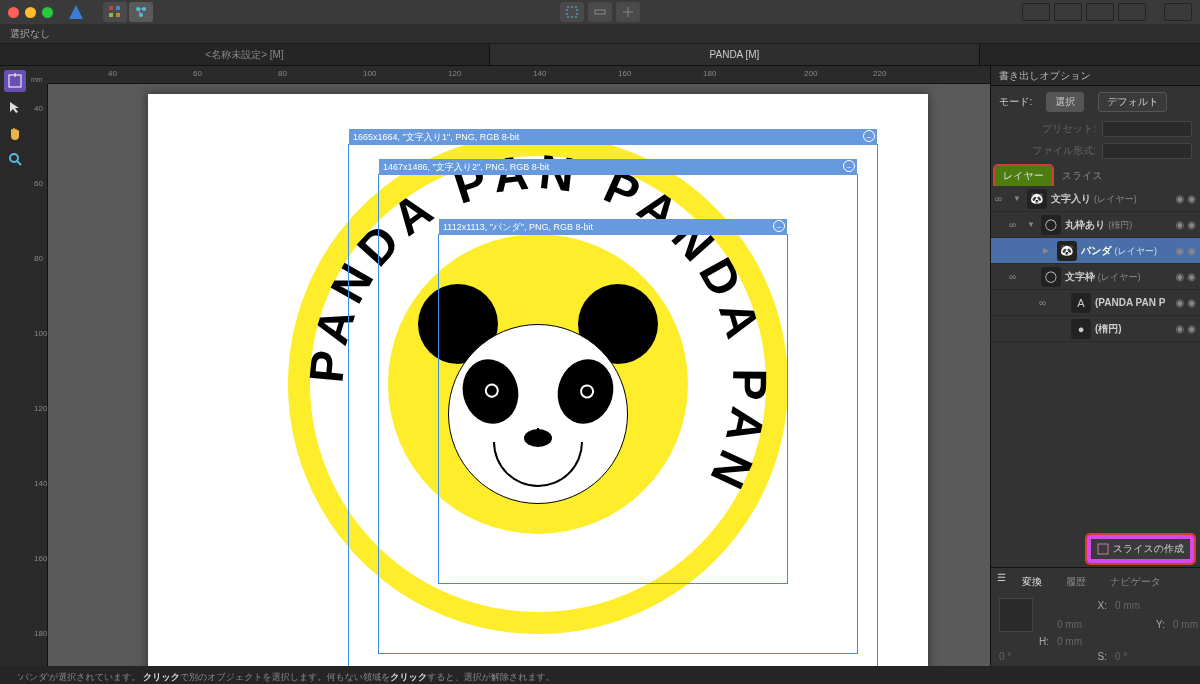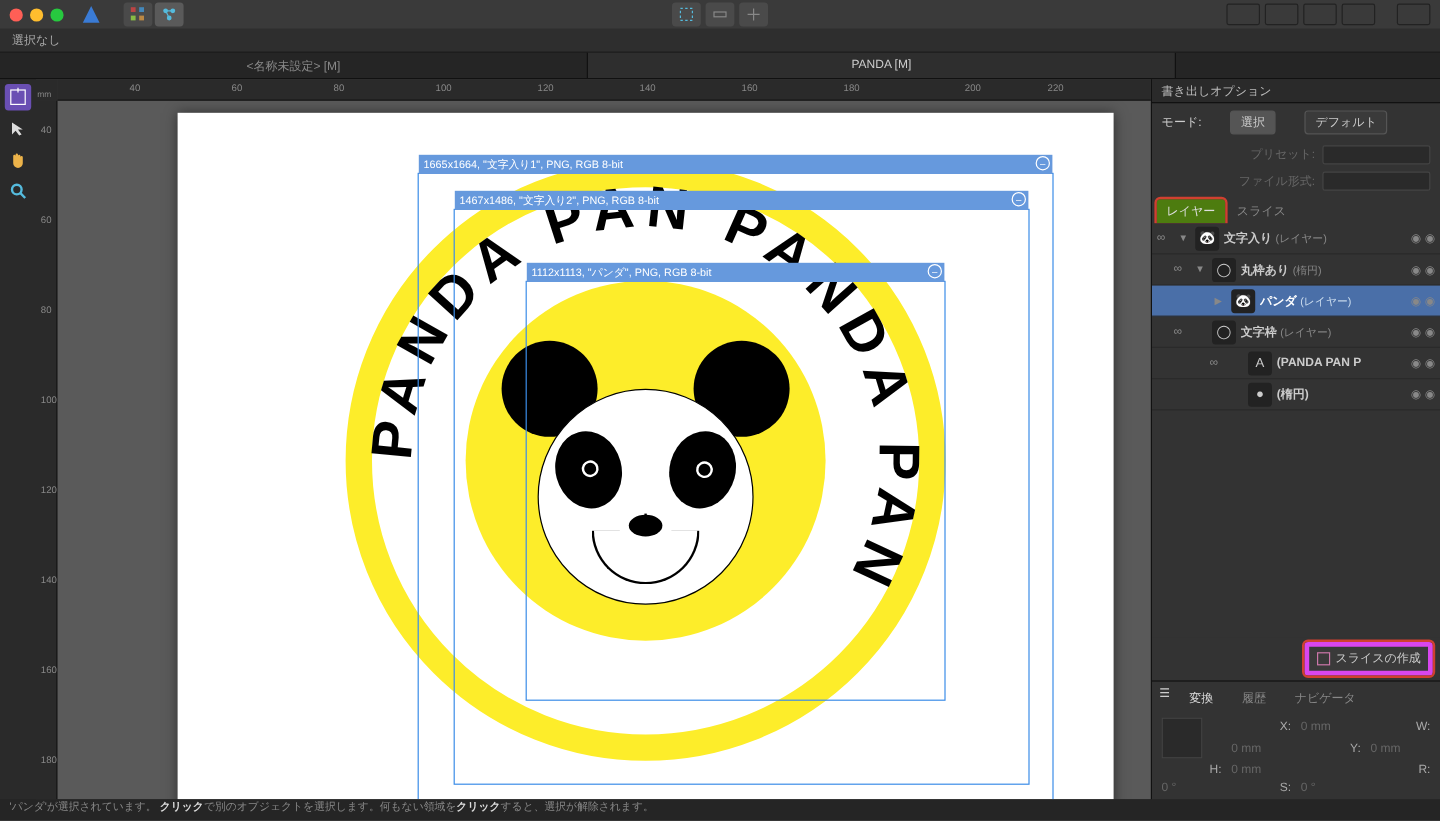--- a/index.html
+++ b/index.html
@@ -55,23 +55,23 @@
 .mouth { position:absolute; left:50%; top:178px; transform:translateX(-50%); width:90px; height:45px; border:2px solid #000; border-top:none; border-radius:0 0 90px 90px; }
 .mouth::before{content:"";position:absolute;left:50%;top:-14px;width:2px;height:14px;background:#000;transform:translateX(-50%);}
 .circ-text { position:absolute; width:500px; height:500px; left:50%; top:50%; transform:translate(-50%,-50%); font-size:48px; font-weight:600; fill:#000; letter-spacing:8px; }
 
 
 .slice { position:absolute; border:1px solid #3b8de8; }
 .slice-hdr { position:absolute; top:-16px; left:0; right:0; height:16px; background:#6699dd; color:#fff; font-size:9px; padding:1px 4px; display:flex; align-items:center; overflow:hidden; white-space:nowrap; }
 .slice-close { position:absolute; right:2px; top:1px; width:12px; height:12px; border:1px solid #fff; border-radius:50%; font-size:8px; display:flex; align-items:center; justify-content:center;}
 
 
-.rightcol { width:241px; background:#333; border-left:1px solid #111; display:flex; flex-direction:column; font-size:10px; }
+.rightcol { width:210px; background:#333; border-left:1px solid #111; display:flex; flex-direction:column; font-size:10px; }
 .panel-hdr { height:20px; background:#2a2a2a; display:flex; align-items:center; padding:0 8px; color:#bbb; border-bottom:1px solid #111; }
-.mode-row { display:flex; align-items:center; gap:24px; padding:6px 8px; }
+.mode-row { display:flex; align-items:center; gap:14px; padding:6px 8px; }
 .mode-btn { padding:2px 8px; background:#3a3a3a; border:1px solid #555; border-radius:3px; cursor:pointer; }
 .mode-btn.active { background:#555; }
 .opt-row { display:flex; align-items:center; justify-content:flex-end; gap:6px; padding:3px 8px; color:#666; }
 .opt-row select, .opt-row .dd { width:90px; height:16px; background:#2a2a2a; border:1px solid #444; border-radius:2px; color:#666; font-size:9px; }
 .tabs { display:flex; padding:4px 4px 0; gap:2px; }
 .tab { padding:3px 8px; color:#888; cursor:pointer; }
 .tab.active { background:#4d7c0f; color:#ddd; border-radius:3px 3px 0 0; }
 .highlight-red { outline:2px solid #d04030; border-radius:3px; }
 .layers { flex:1; overflow:auto; background:#333; }
 .layer { display:flex; align-items:center; height:26px; padding:0 4px; gap:4px; border-bottom:1px solid #2a2a2a; cursor:pointer; }
@@ -86,21 +86,21 @@
 .indent1{padding-left:18px;} .indent2{padding-left:34px;} .indent3{padding-left:48px;}
 .create-slice-row{display:flex;justify-content:flex-end;padding:4px 6px;}
 .create-slice{padding:3px 6px;background:#3a3a3a;border:4px solid #d946ef;display:flex;align-items:center;gap:4px;cursor:pointer;}
 .btabs{display:flex;padding:4px 6px 2px;gap:8px;border-top:1px solid #111;}
 .xform{padding:4px 8px;display:grid;grid-template-columns:auto 1fr auto 1fr;gap:4px 8px;align-items:center;}
 .xform label{color:#aaa;text-align:right;font-size:10px;}
 .xform .val{color:#666;width:50px;}
 .xform-icon{width:34px;height:34px;background:#2a2a2a;border:1px solid #444;grid-row:1/3;}
 
 
-.footer { height:18px; background:#252525; color:#888; font-size:9px; display:flex; align-items:flex-start; padding:0 8px; }
+.footer { height:18px; background:#252525; color:#888; font-size:9px; display:flex; align-items:flex-end; padding:0 18px; }
 .footer b{color:#ddd;}
 </style>
 </head>
 <body>
 
 <div class="titlebar">
   <div class="traffic">
     <div class="dot r"></div>
     <div class="dot y"></div>
     <div class="dot g"></div>

